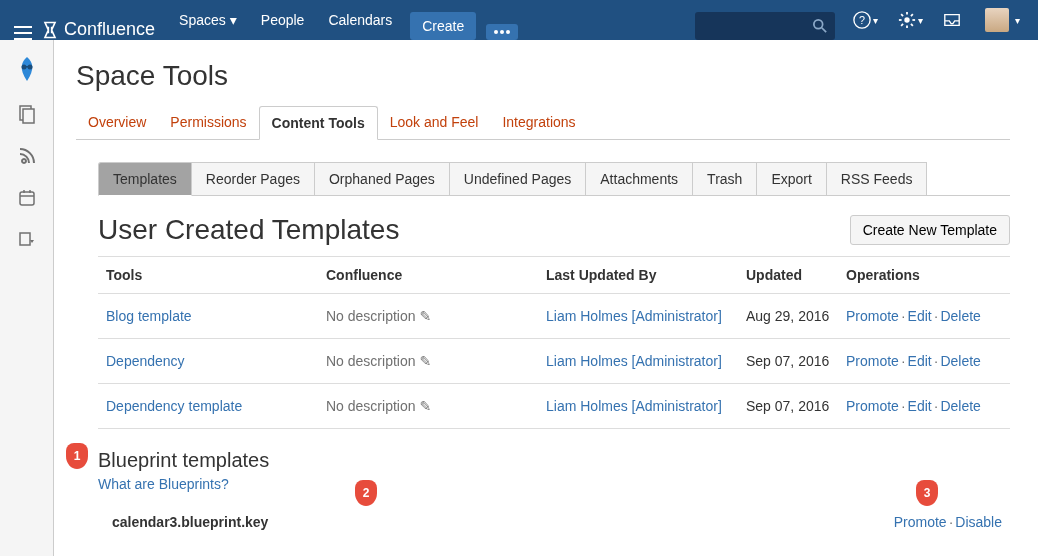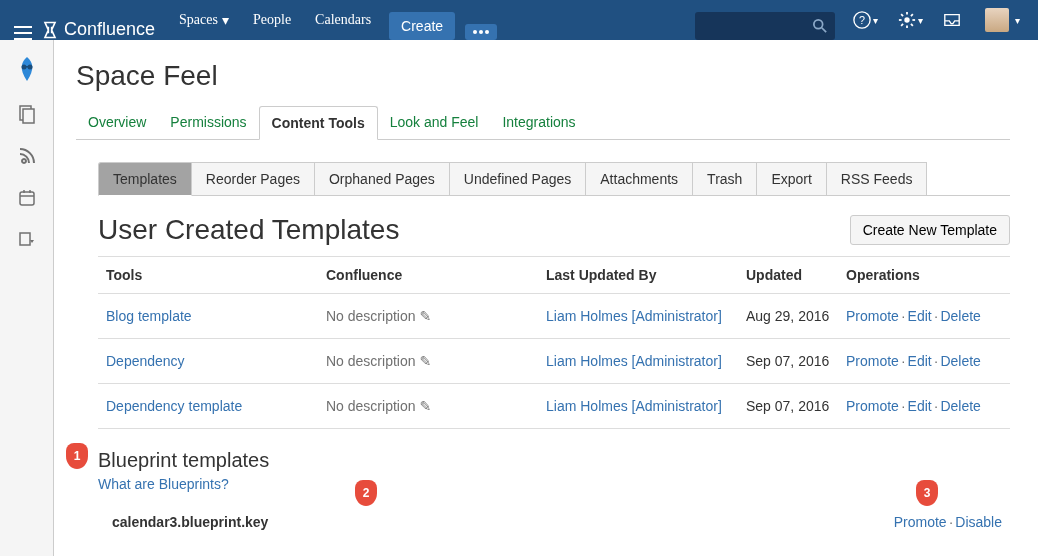--- a/index.html
+++ b/index.html
@@ -2,36 +2,36 @@
 <html><head>
 <meta charset="utf-8">
 <style>
 * { margin: 0; padding: 0; box-sizing: border-box; }
 body { font-family: -apple-system, BlinkMacSystemFont, "Segoe UI", Arial, sans-serif; font-size: 14px; color: #333; background: #fff; width: 1038px; height: 556px; overflow: hidden; }
 .topbar { background: #205081; height: 40px; display: flex; align-items: flex-end; padding: 0 8px; color: #fff; }
 .topbar .hamburger { width: 20px; cursor: pointer; padding: 0 6px; }
 .topbar .hamburger svg { display: block; }
 .topbar .logo { display: flex; align-items: center; font-size: 18px; font-weight: 500; padding: 0 12px; }
 .topbar .logo svg { width: 20px; height: 20px; margin-right: 4px; }
-.topbar .navlink { padding: 0 12px; font-size: 14px; cursor: pointer; display: flex; align-items: center; height: 40px; font-family: Liberation Serif, serif; }
+.topbar .navlink { padding: 0 12px; font-size: 14px; cursor: pointer; display: flex; align-items: center; height: 40px; }
 .topbar .caret { margin-left: 4px; }
 .topbar .create-btn { background: #3572b0; padding: 6px 12px; border-radius: 3px; margin: 0 6px; cursor: pointer; }
 .topbar .more-btn { background: #3572b0; padding: 6px 8px; border-radius: 3px; margin: 0 4px; cursor: pointer; }
 .topbar .spacer { flex: 1; }
 .topbar .search { background: #16355a; width: 140px; height: 28px; border-radius: 3px; display: flex; align-items: center; justify-content: flex-end; padding: 0 8px; margin: 0 8px; }
 .topbar .icon-btn { padding: 0 10px; cursor: pointer; display: flex; align-items: center; height: 40px; }
 .topbar .avatar { width: 24px; height: 24px; background: #ddd; border-radius: 2px; margin: 0 4px; display: inline-block; }
 .layout { display: flex; height: 516px; }
 .sidebar { width: 54px; border-right: 1px solid #ccc; display: flex; flex-direction: column; align-items: center; padding-top: 14px; gap: 18px; background: #f5f5f5; }
 .sidebar .sb-icon { width: 24px; height: 24px; cursor: pointer; display: flex; align-items: center; justify-content: center; color: #707070; }
 .sidebar .space-logo { width: 30px; height: 30px; }
 .main { flex: 1; padding: 20px 28px 0 22px; overflow: hidden; position: relative; }
 .page-title { font-size: 28px; font-weight: 500; color: #333; margin-bottom: 14px; }
 .tabs1 { border-bottom: 1px solid #ccc; display: flex; gap: 0; }
-.tabs1 .tab { padding: 8px 12px; color: #15803d; cursor: pointer; font-size: 14px; }
+.tabs1 .tab { padding: 8px 12px; color: #c2410c; cursor: pointer; font-size: 14px; }
 .tabs1 .tab.active { color: #333; font-weight: 600; border: 1px solid #ccc; border-bottom: 1px solid #fff; border-radius: 3px 3px 0 0; margin-bottom: -1px; background: #fff; }
 .content-area { padding: 22px 0 0 22px; }
 .tabs2 { display: flex; border-bottom: 1px solid #ccc; }
 .tabs2 .tab { padding: 8px 14px; background: #f5f5f5; border: 1px solid #ccc; border-bottom: none; cursor: pointer; font-size: 14px; color: #333; margin-right: -1px; }
 .tabs2 .tab.active { background: #a3a3a3; border-bottom: 1px solid #fff; margin-bottom: -1px; border-radius: 3px 0 0 0; }
 .section-header { display: flex; align-items: center; justify-content: space-between; margin-top: 18px; margin-bottom: 10px; }
 .section-title { font-size: 28px; font-weight: 500; color: #333; }
 .btn { background: #f5f5f5; border: 1px solid #ccc; border-radius: 3px; padding: 6px 12px; font-size: 14px; cursor: pointer; }
 table { width: 100%; border-collapse: collapse; }
 th { text-align: left; font-weight: 600; padding: 10px 8px; border-top: 1px solid #ddd; border-bottom: 1px solid #ddd; font-size: 14px; }
@@ -149,21 +149,21 @@
     </div>
     <div class="sb-icon">
       <svg width="20" height="20" viewBox="0 0 20 20">
           <rect x="3" y="3" width="10" height="12" stroke="#707070" fill="none" stroke-width="1.5"></rect>
           <path d="M13 10 l4 0 l-2 3 z" fill="#707070"></path>
         </svg>
     </div>
   </div>
 
   <div class="main">
-    <h1 class="page-title">Space Feel</h1>
+    <h1 class="page-title">Space Tools</h1>
 
     <div class="tabs1">
       <div class="tab">Overview</div>
       <div class="tab">Permissions</div>
       <div class="tab active">Content Tools</div>
       <div class="tab">Look and Feel</div>
       <div class="tab">Integrations</div>
     </div>
 
     <div class="content-area">

